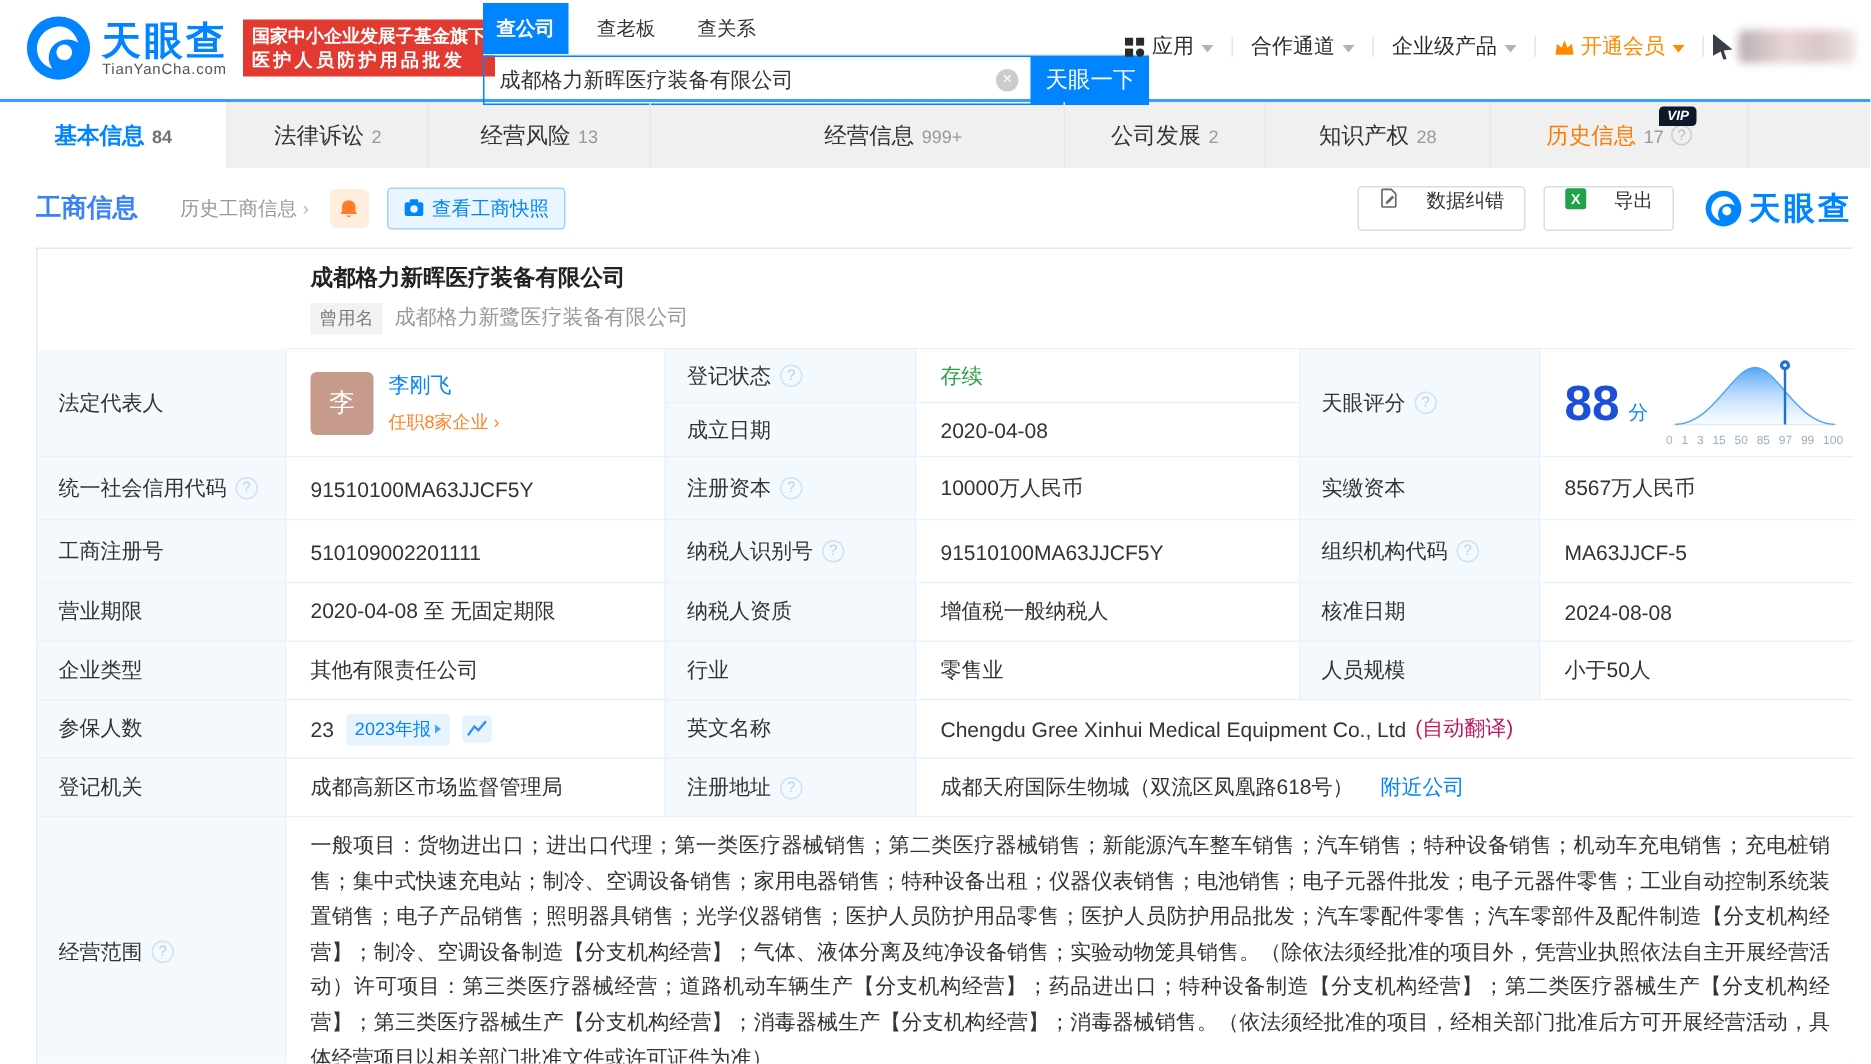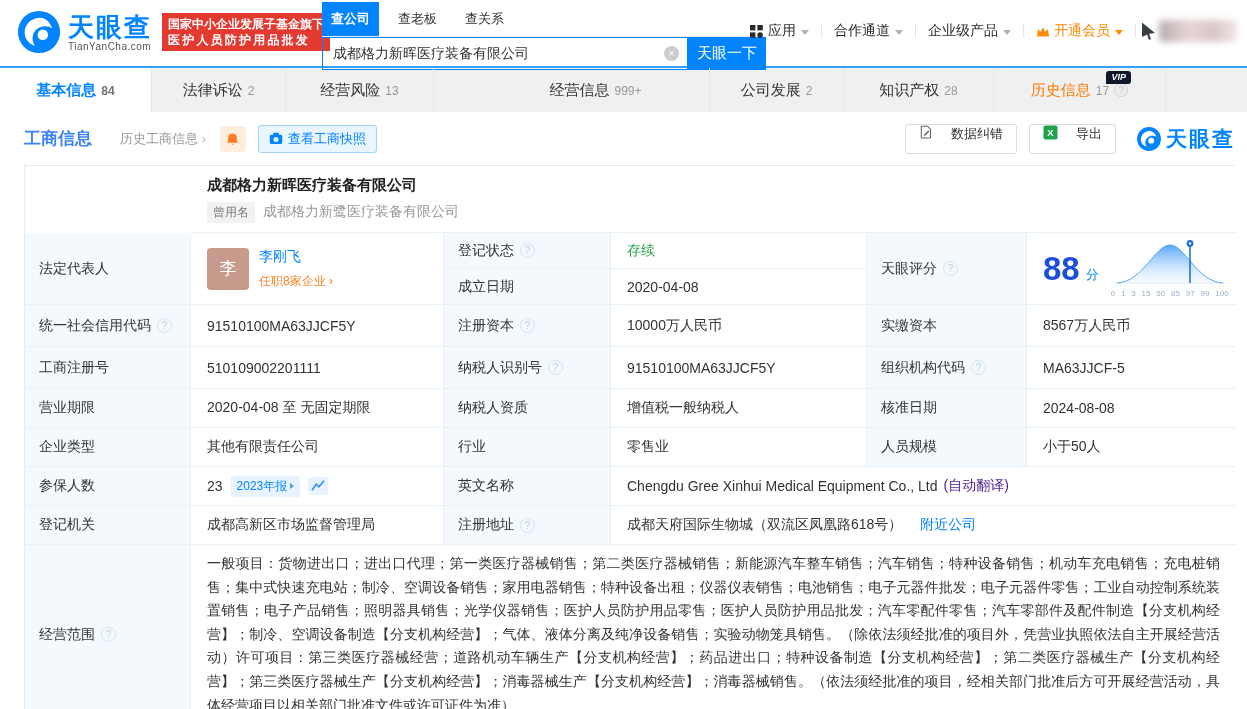--- a/index.html
+++ b/index.html
@@ -99,21 +99,21 @@
   .score-unit { font-size:13px; color:#0084ff; margin-top:12px; }
   .curve-wrap { margin-left:6px; width:118px; }
   .ticks { display:flex; justify-content:space-between; font-size:8px; color:#9ab0c6; margin-top:1px; }
 
   .ins-badge { display:inline-flex; align-items:center; background:#e7f3ff; color:#0084ff; font-size:12px;
     padding:2px 6px; border-radius:2px; margin-left:8px; cursor:pointer; }
   .ins-badge .tri { width:0; height:0; border-top:3.5px solid transparent; border-bottom:3.5px solid transparent;
     border-left:4.5px solid #4d9ef7; margin-left:3px; }
   .chart-btn { width:20px; height:18px; background:#e7f3ff; border-radius:3px; margin-left:8px;
     display:flex; align-items:center; justify-content:center; cursor:pointer; }
-  .gray-note { color:#4c1d95; margin-left:6px; }
+  .gray-note { color:#be185d; margin-left:6px; }
   .blue-link { color:#0084ff; margin-left:18px; cursor:pointer; white-space:nowrap; }
   .scope-text { line-height:23.6px; color:#333; text-align:justify; }
 </style>
 </head>
 <body>
 
 <div class="hd">
   <div class="logo-wrap">
     <svg width="46" height="46" viewBox="0 0 48 48">
       <circle cx="24" cy="24" r="22" fill="#0084ff"></circle>

